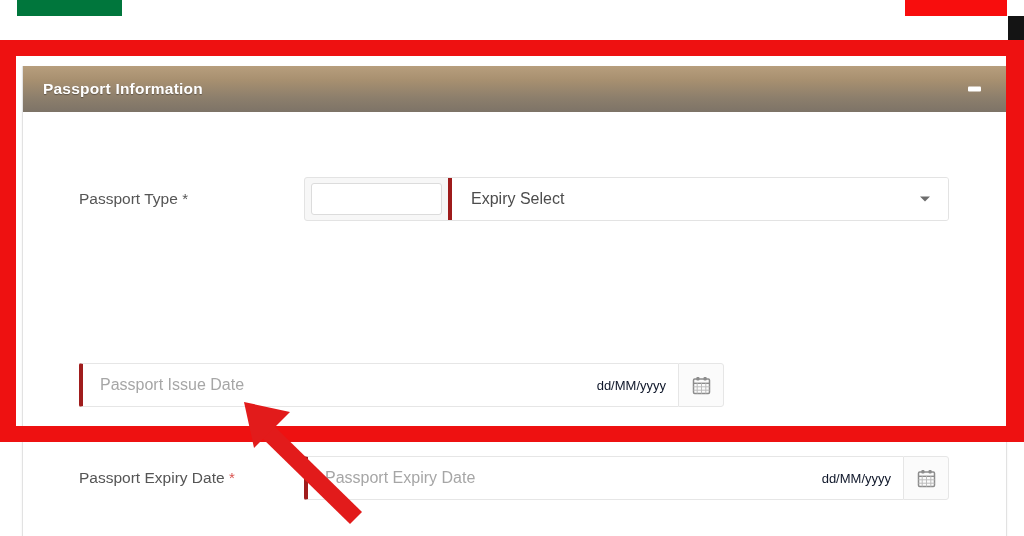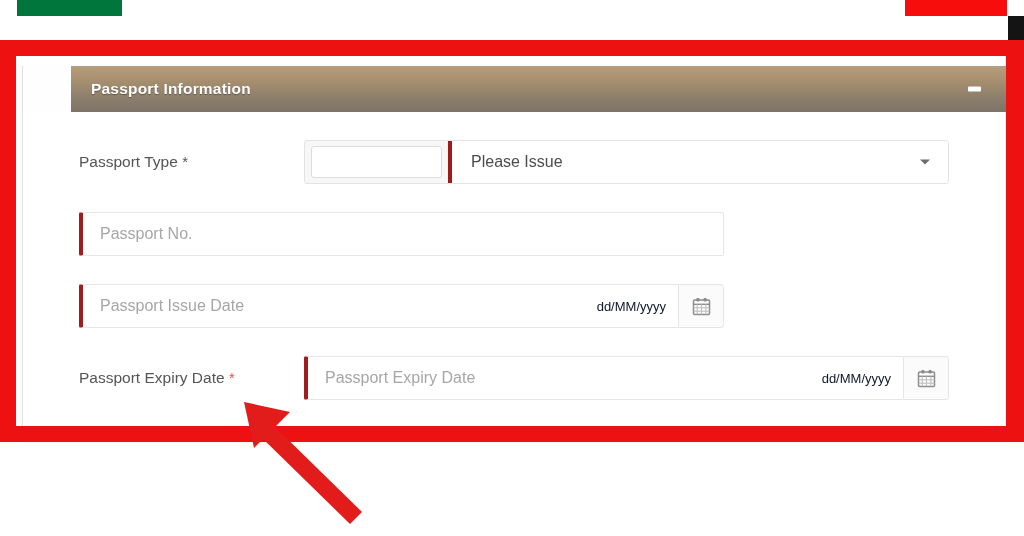--- a/index.html
+++ b/index.html
@@ -98,21 +98,20 @@
   }
 
   .panel-header {
     position: relative;
     height: 46px;
     background: linear-gradient(180deg, #b79e7d 0%, #a89070 30%, #8d7f6c 68%, #7d7367 100%);
     display: flex;
     align-items: center;
     padding-left: 20px;
     box-sizing: border-box;
-    margin-left: 48px;
   }
   .panel-title {
     color: #ffffff;
     font-size: 15.5px;
     font-weight: bold;
     letter-spacing: 0.2px;
     text-shadow: 0 1px 1px rgba(0,0,0,0.35);
   }
   .collapse-icon {
     position: absolute;
@@ -132,20 +131,21 @@
   }
 
   
   .form-row {
     display: flex;
     align-items: center;
     height: 56px;
     margin-bottom: 16px;
     padding-left: 56px;
     box-sizing: border-box;
+    margin-top: 37px;
   }
   .form-row:last-child { margin-bottom: 0; }
 
   .form-label {
     width: 225px;
     flex: 0 0 225px;
     font-size: 15.5px;
     color: #555555;
     font-weight: normal;
     line-height: 1;
@@ -297,33 +297,28 @@
       <div class="form-row">
         <div class="form-label">
           <span>Passport Type</span>
           <span class="req-star plain">*</span>
         </div>
         <div class="control-wrap">
           <div class="select-shell">
             <div class="select-prefix-box"></div>
             <div class="select-divider"></div>
             <div class="select-field">
-              <span class="select-value">Please Issue</span>
+              <span class="select-value">Expiry Select</span>
               <span class="caret-icon"></span>
             </div>
           </div>
         </div>
       </div>
 
       <div class="form-row">
-        <div class="control-wrap">
-          <div class="text-input-shell">
-            <span class="placeholder-text">Passport No.</span>
-          </div>
-        </div>
       </div>
 
       <div class="form-row">
         <div class="control-wrap">
           <div class="date-shell">
             <div class="date-field">
               <span class="date-placeholder">Passport Issue Date</span>
               <span class="date-format-hint">dd/MM/yyyy</span>
             </div>
             <div class="calendar-btn">

